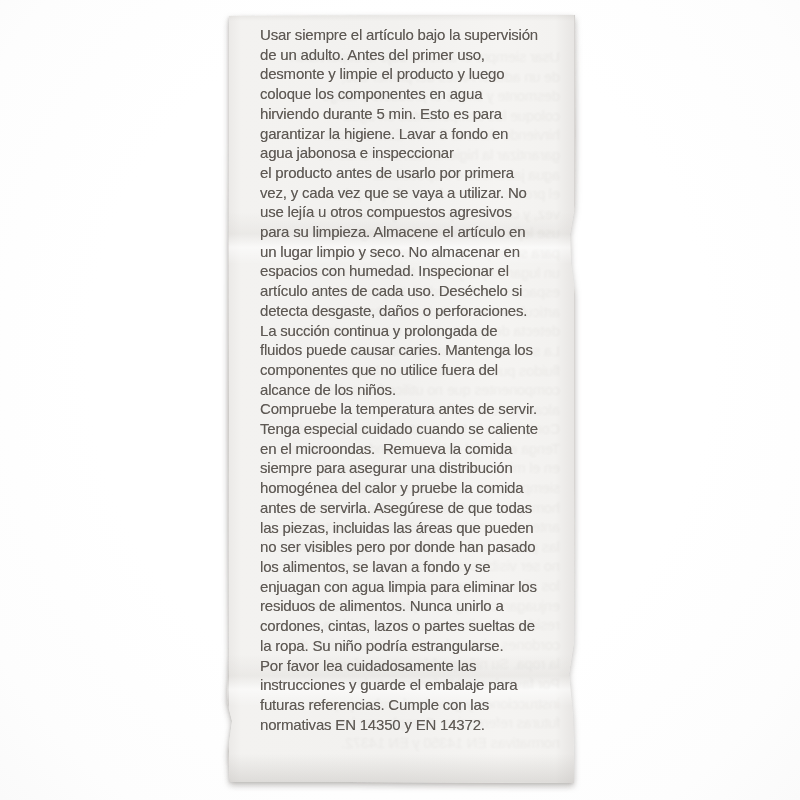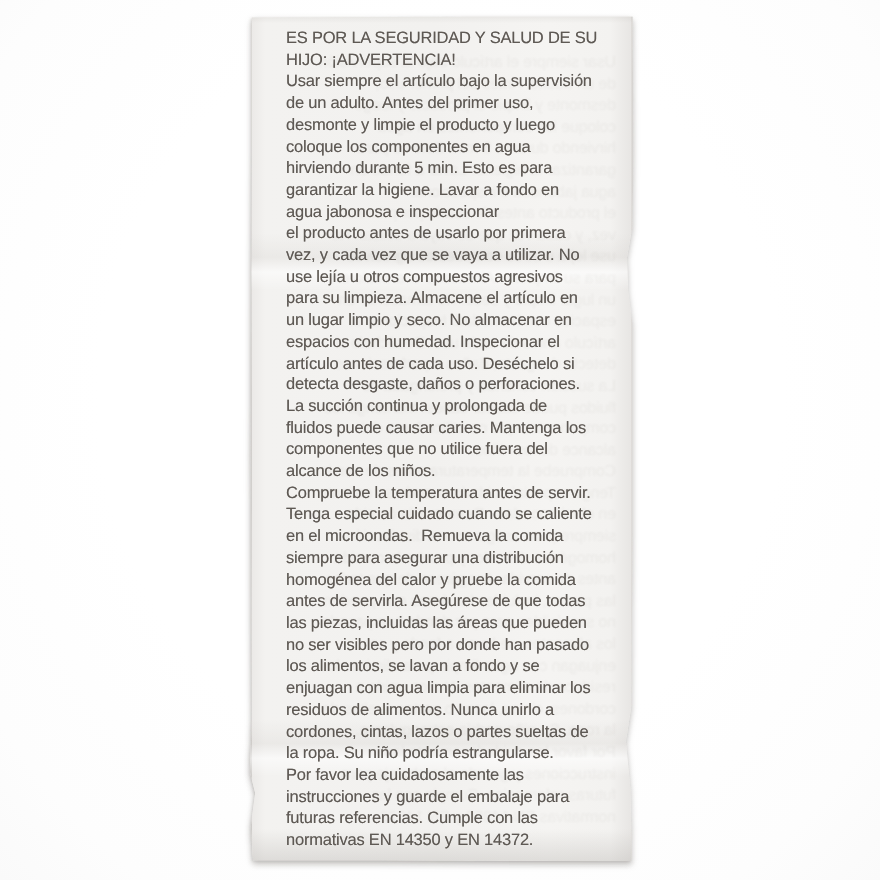--- a/index.html
+++ b/index.html
@@ -140,22 +140,20 @@
 los alimentos, se lavan a fondo y se
 enjuagan con agua limpia para eliminar los
 residuos de alimentos. Nunca unirlo a
 cordones, cintas, lazos o partes sueltas de
 la ropa. Su niño podría estrangularse.
 Por favor lea cuidadosamente las
 instrucciones y guarde el embalaje para
 futuras referencias. Cumple con las
 normativas EN 14350 y EN 14372.</div>
       <div class="text-block">
-        <div class="label-text">ES POR LA SEGURIDAD Y SALUD DE SU
-HIJO: ¡ADVERTENCIA!</div>
         <div class="label-text">Usar siempre el artículo bajo la supervisión
 de un adulto. Antes del primer uso,
 desmonte y limpie el producto y luego
 coloque los componentes en agua
 hirviendo durante 5 min. Esto es para
 garantizar la higiene. Lavar a fondo en
 agua jabonosa e inspeccionar
 el producto antes de usarlo por primera
 vez, y cada vez que se vaya a utilizar. No
 use lejía u otros compuestos agresivos

